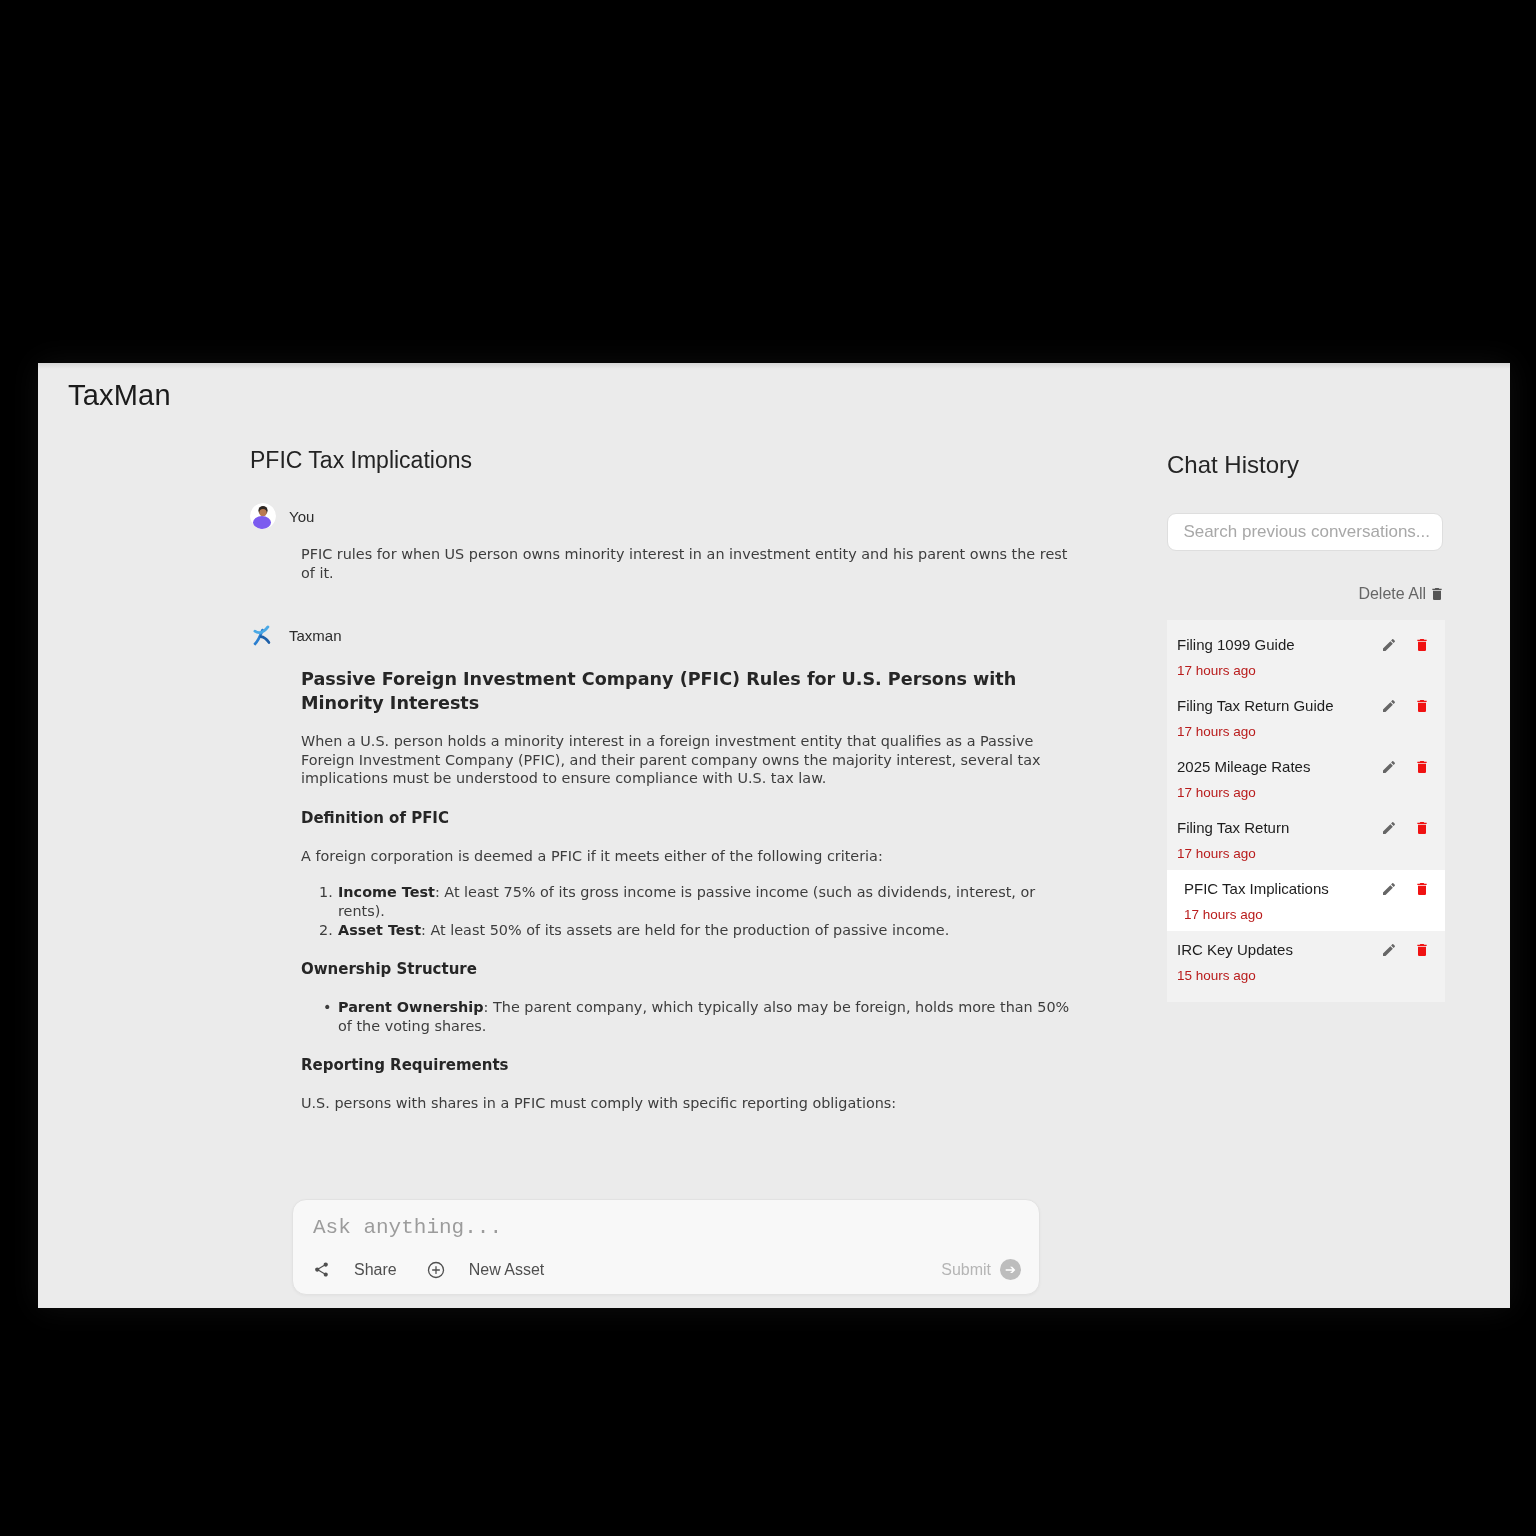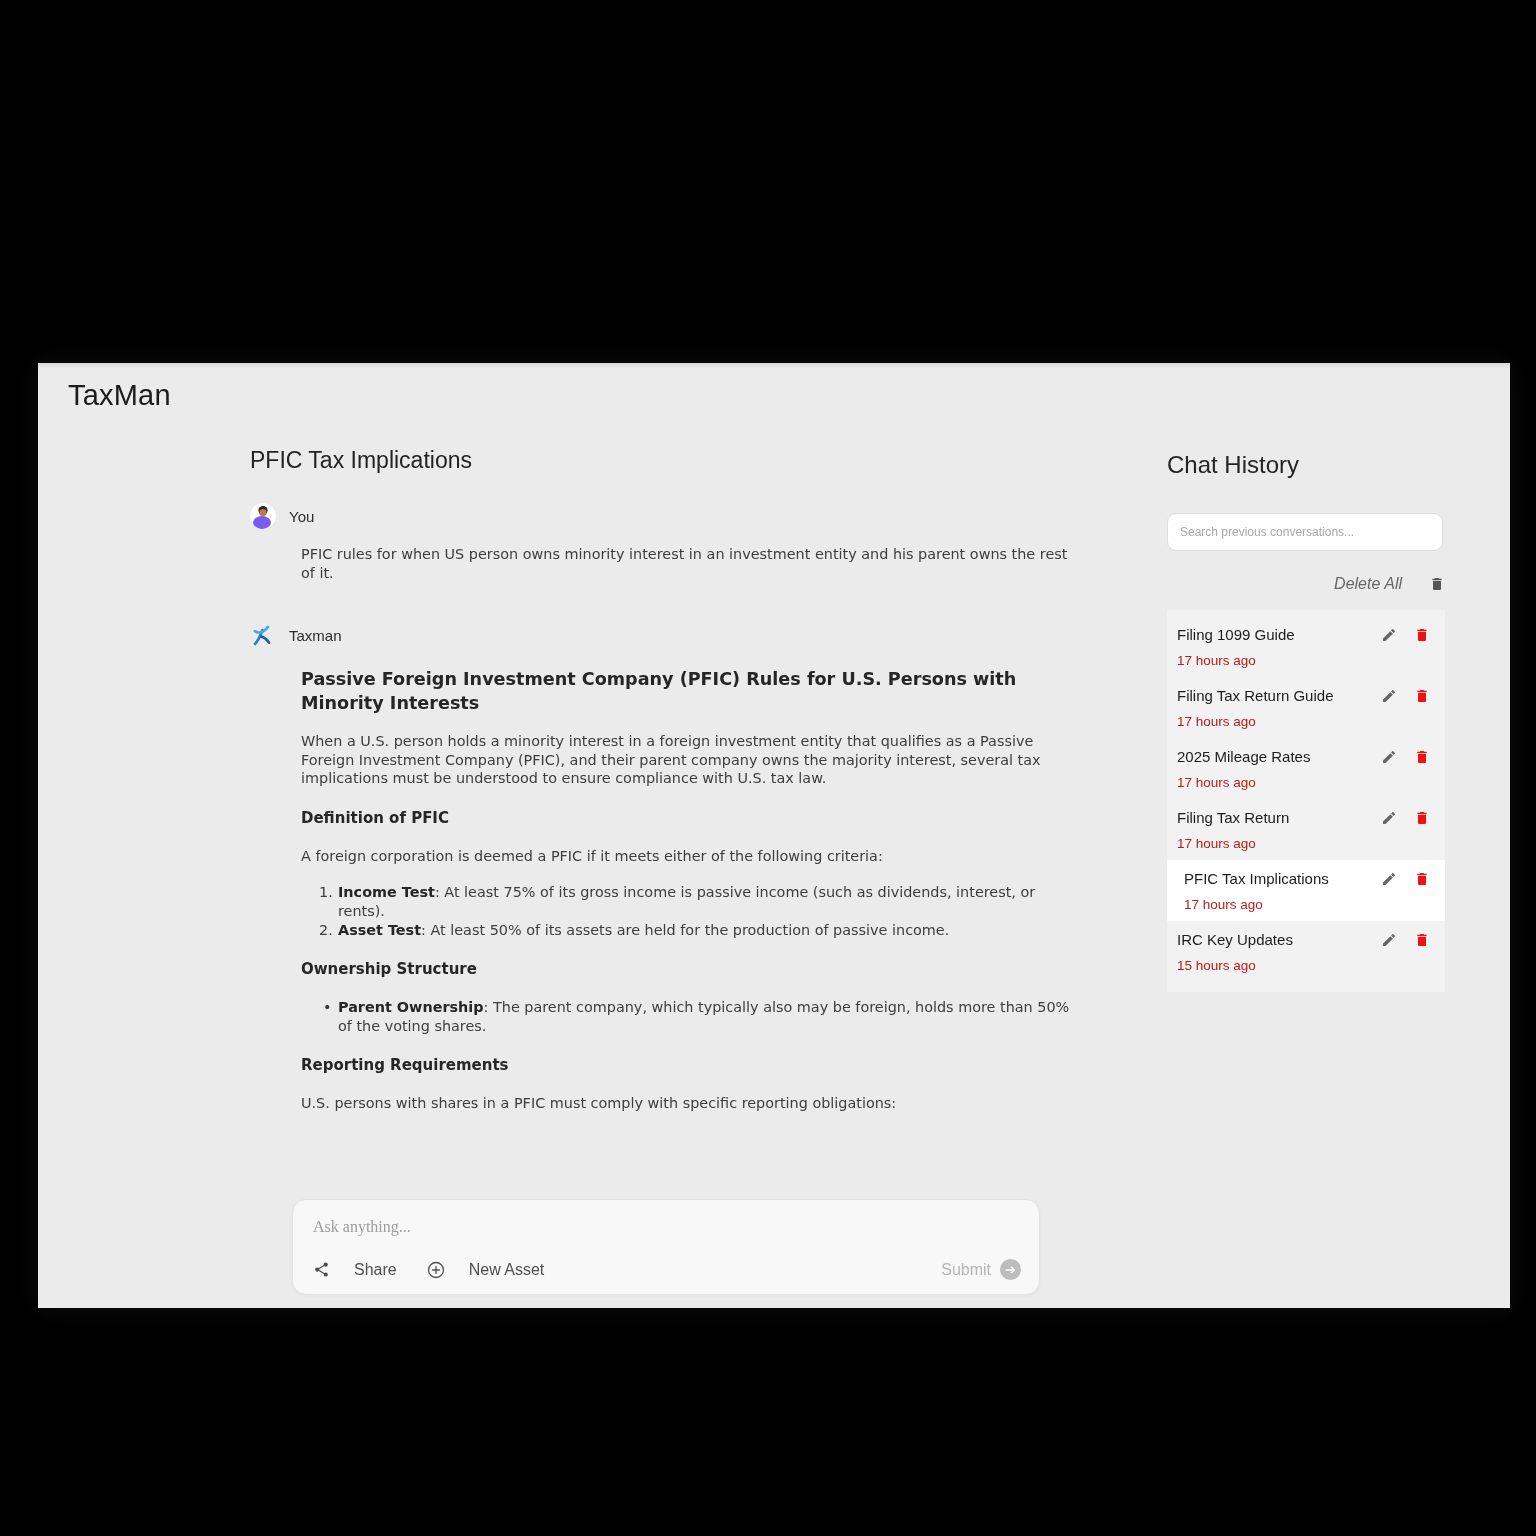--- a/index.html
+++ b/index.html
@@ -42,40 +42,41 @@
   .answer b { color:#262626; }
 
   
   .composer {
     position:absolute; left:254px; top:836px; width:748px; height:96px;
     background:#f8f8f8; border:1px solid #e2e2e2; border-radius:14px;
     box-shadow:0 1px 3px rgba(0,0,0,0.04);
   }
   .composer input {
     position:absolute; left:20px; top:12px; width:700px; height:30px;
-    border:none; outline:none; background:transparent; font-size:16px; color:#333;
-    font-family:Liberation Serif, serif;
+    border:none; outline:none; background:transparent; font-size:21px; color:#333;
+    font-family:Liberation Mono, monospace;
   }
   .composer input::placeholder { color:#9c9c9c; }
   .composer-actions { position:absolute; left:20px; right:18px; bottom:14px; display:flex; align-items:center; }
   .c-btn { display:flex; align-items:center; gap:24px; font-size:16px; color:#4f4f4f; cursor:pointer; }
   .c-btn + .c-btn { margin-left:30px; }
   .submit-btn { margin-left:auto; display:flex; align-items:center; gap:9px; font-size:16px; color:#b5b5b5; cursor:default; }
   .submit-circle { width:21px; height:21px; border-radius:50%; background:#bdbdbd; color:#fff; display:flex; align-items:center; justify-content:center; font-size:13px; line-height:1; }
 
   
   .sidebar { position:absolute; left:1129px; top:88px; width:278px; }
   .sidebar-title { font-size:24px; font-weight:500; color:#252525; }
   .search-input {
     margin-top:34px; width:276px; height:38px; border:1px solid #dedede; border-radius:9px;
-    background:#fff; padding:0 12px; font-size:12px; color:#444; outline:none;
+    background:#fff; padding:0 12px; font-size:17px; color:#444; outline:none;
     font-family:"Liberation Sans", sans-serif;
+    text-align:right;
   }
   .search-input::placeholder { color:#a8a8a8; }
-  .delete-all-row { margin-top:22px; display:flex; justify-content:flex-end; align-items:center; gap:27px; height:22px;font-style:italic; }
+  .delete-all-row { margin-top:32px; display:flex; justify-content:flex-end; align-items:center; gap:3px; height:22px; }
   .delete-all-label { font-size:16px; color:#666; cursor:pointer; }
 
   .history-panel { margin-top:15px; background:#f2f2f2; padding:6px 0 10px 0; }
   .history-item { position:relative; padding:10px 10px 9px 10px; cursor:pointer; }
   .history-item.active { background:#ffffff; padding-left:17px; }
   .hi-top { display:flex; }
   .hi-title { font-size:15px; font-weight:500; color:#1d1d1d; flex:1 1 auto; white-space:nowrap; overflow:hidden; }
   .hi-time { font-size:13.5px; color:#b91c1c; margin-top:9px; }
   .hi-actions { display:flex; align-items:center; gap:15px; flex:0 0 auto; padding-right:4px; }
   .icon-btn { width:18px; height:18px; display:flex; align-items:center; justify-content:center; cursor:pointer; }

